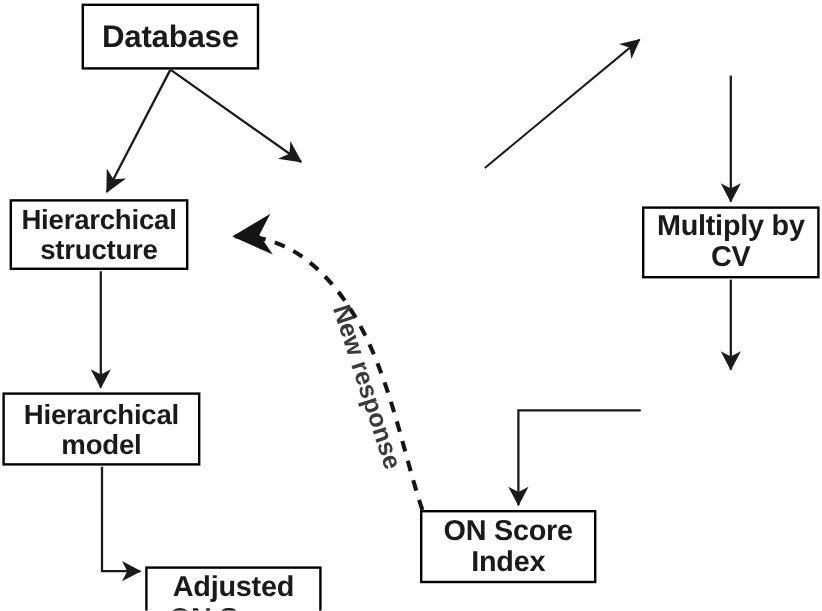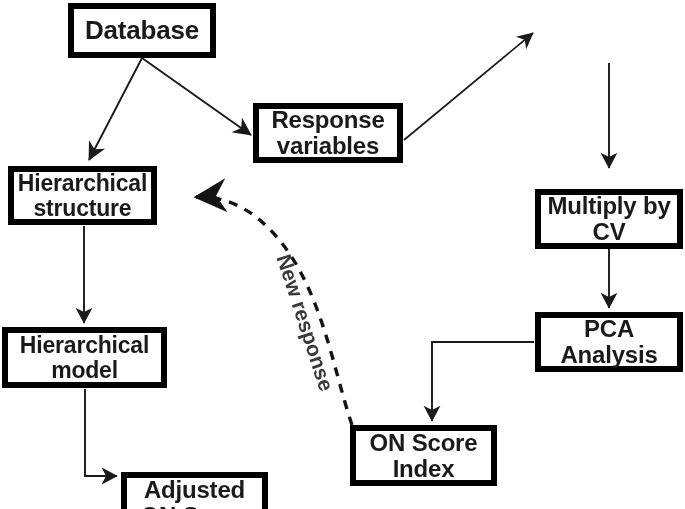--- a/index.html
+++ b/index.html
@@ -20,21 +20,21 @@
   #edges {
     position: absolute;
     left: 0;
     top: 0;
     width: 685px;
     height: 509px;
   }
   .node {
     position: absolute;
     box-sizing: border-box;
-    border: 6px solid #000000;
+    border: 2px solid #000000;
     background: #ffffff;
     display: flex;
     align-items: center;
     justify-content: center;
     text-align: center;
     color: #1a1a1a;
     font-weight: bold;
     line-height: 1.07;
     letter-spacing: -0.2px;
     z-index: 2;
@@ -100,29 +100,25 @@
       <path d="M 85 389 L 85 476 L 117 476" fill="none" stroke="#1a1a1a" stroke-width="1.9" marker-end="url(#arrow-med)"></path>
     </g>
 
     <g>
       <path d="M 352 425 C 330 360, 318 262, 252 214 C 232 200, 212 196, 196 197" fill="none" stroke="#141414" stroke-width="3.4" stroke-dasharray="9 8" stroke-linecap="butt" marker-end="url(#arrow-fat)"></path>
     </g>
   </svg>
 
   <div class="node" style="left:68px; top:3px; width:148px; height:55px; font-size:26px;">Database</div>
 
-  <div class="node" style="left:253px; top:103px; width:150px; height:60px; font-size:24px;">Response
-variables</div>
 
 
-  <div class="node" style="left:535px; top:189px; width:148px; height:60px; font-size:24px;">Multiply by
+  <div class="node" style="left:535px; top:172px; width:148px; height:60px; font-size:24px;">Multiply by
 CV</div>
 
-  <div class="node" style="left:535px; top:312px; width:148px; height:60px; font-size:24px;">PCA
-Analysis</div>
 
   <div class="node" style="left:350px; top:425px; width:147px; height:61px; font-size:24px;">ON Score
 Index</div>
 
   <div class="node" style="left:8px; top:166px; width:149px; height:59px; font-size:23px;">Hierarchical
 structure</div>
 
   <div class="node" style="left:2px; top:327px; width:165px; height:61px; font-size:23px;">Hierarchical
 model</div>
 

